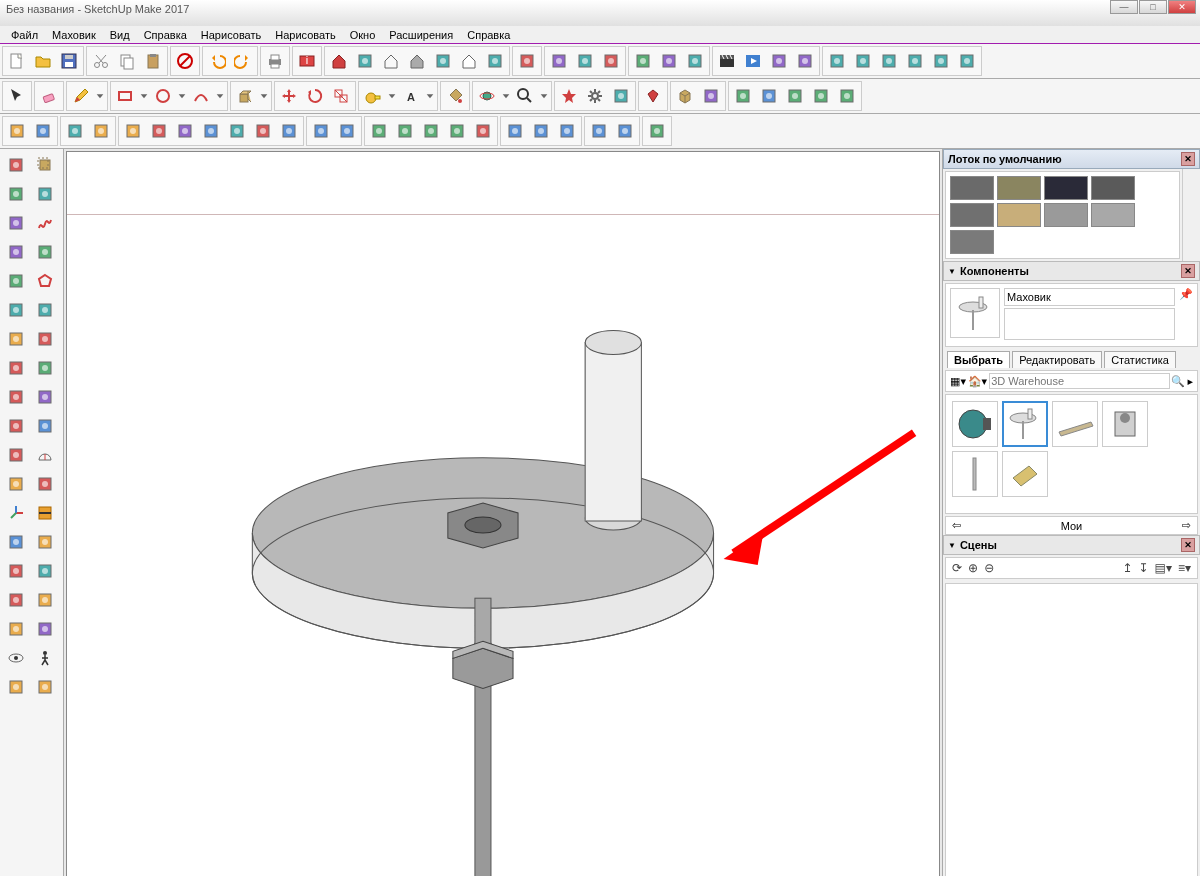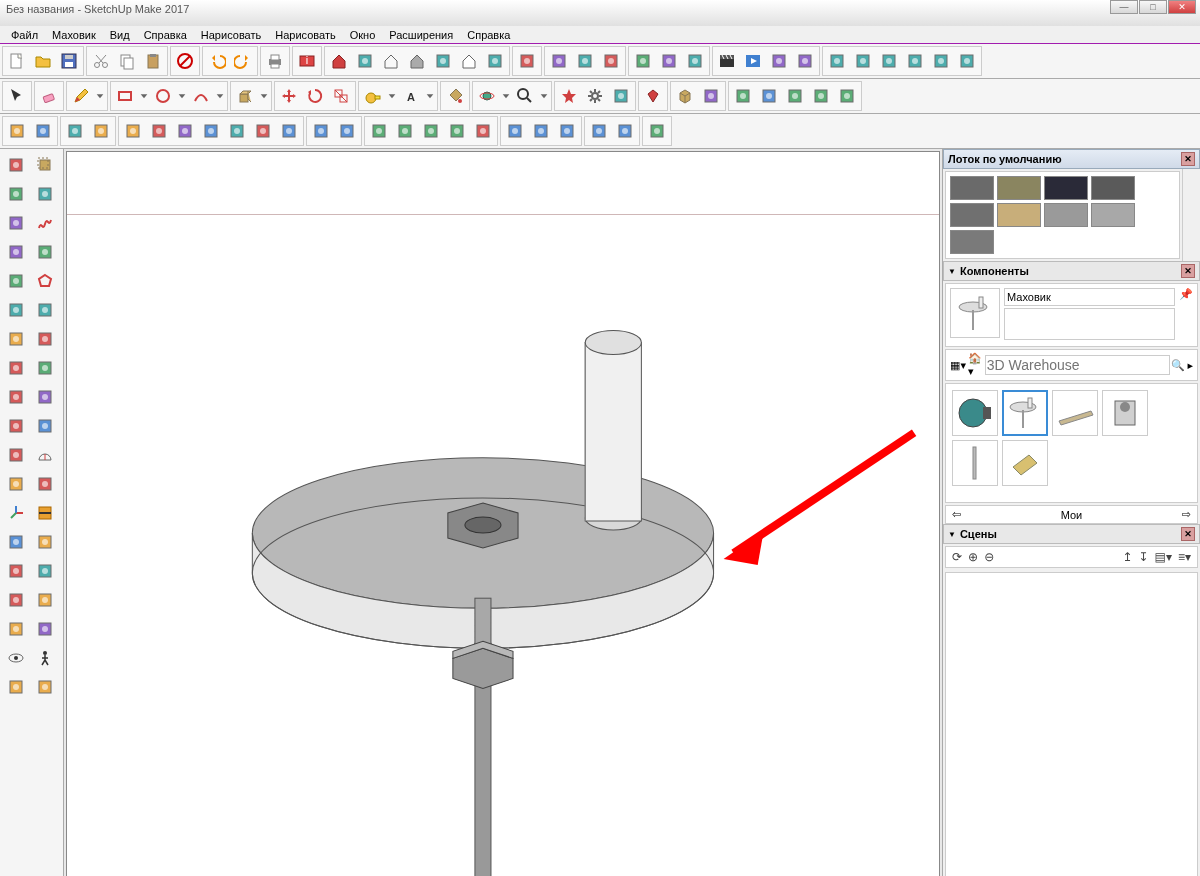--- a/index.html
+++ b/index.html
@@ -33,21 +33,21 @@
 .comp-thumb { width: 50px; height: 50px; border: 1px solid #ccc; background: #fff; display:flex; align-items:center; justify-content:center; }
 .comp-name-box { flex:1; }
 .comp-name-box input { width: 100%; border: 1px solid #ccc; padding: 2px; font-size: 11px; margin-bottom: 2px; }
 .comp-name-box textarea { width: 100%; height: 32px; border: 1px solid #ccc; font-size: 11px; resize: none; }
 
 .tabs { display: flex; padding: 2px 4px; gap: 2px; }
 .tab { border: 1px solid #aaa; padding: 2px 6px; background: #f8f8f8; border-bottom: none; cursor: pointer; }
 .tab.active { background: #fff; font-weight: bold; }
 
 .search-row { display: flex; align-items: center; gap: 2px; padding: 2px 4px; background: #fff; border: 1px solid #ccc; margin: 0 2px; }
-.search-row select, .search-row input { border: 1px solid #ccc; padding: 1px; font-size: 14px; }
+.search-row select, .search-row input { border: 1px solid #ccc; padding: 1px; font-size: 11px; }
 .search-row .srch { flex: 1; }
 
 .thumb-grid { display: flex; flex-wrap: wrap; gap: 4px; padding: 6px; background: #fff; border: 1px solid #ccc; margin: 2px; height: 120px; align-content: flex-start; }
 .thumb { width: 46px; height: 46px; border: 1px solid #ccc; background: #fff; display:flex; align-items:center; justify-content:center; cursor: pointer; }
 .thumb.sel { border: 2px solid #3a8cd6; }
 
 .nav-row { display: flex; justify-content: space-between; align-items: center; padding: 2px 6px; background: #fff; border: 1px solid #ccc; margin: 0 2px; }
 
 .scenes-bar { display:flex; gap:6px; padding:3px 6px; background:#fff; border:1px solid #ccc; margin:2px; align-items:center; }
 .scenes-bar span { cursor:pointer; font-size:12px; color:#444; }
@@ -1009,20 +1009,25 @@
       </div>
       <div class="comp-name-box">
         <input value="Маховик" style="">
         <textarea style=""></textarea>
       </div>
       <div style="display:flex;flex-direction:column;gap:2px;">
         <span style="cursor:pointer;">📌</span>
       </div>
     </div>
 
+    <div class="tabs">
+      <div class="tab active">Выбрать</div>
+      <div class="tab">Редактировать</div>
+      <div class="tab">Статистика</div>
+    </div>
 
     <div class="search-row">
       <span>▦▾</span>
       <span>🏠▾</span>
       <input class="srch" placeholder="3D Warehouse" style="">
       <span>🔍</span>
       <span>▸</span>
     </div>
 
     <div class="thumb-grid">

